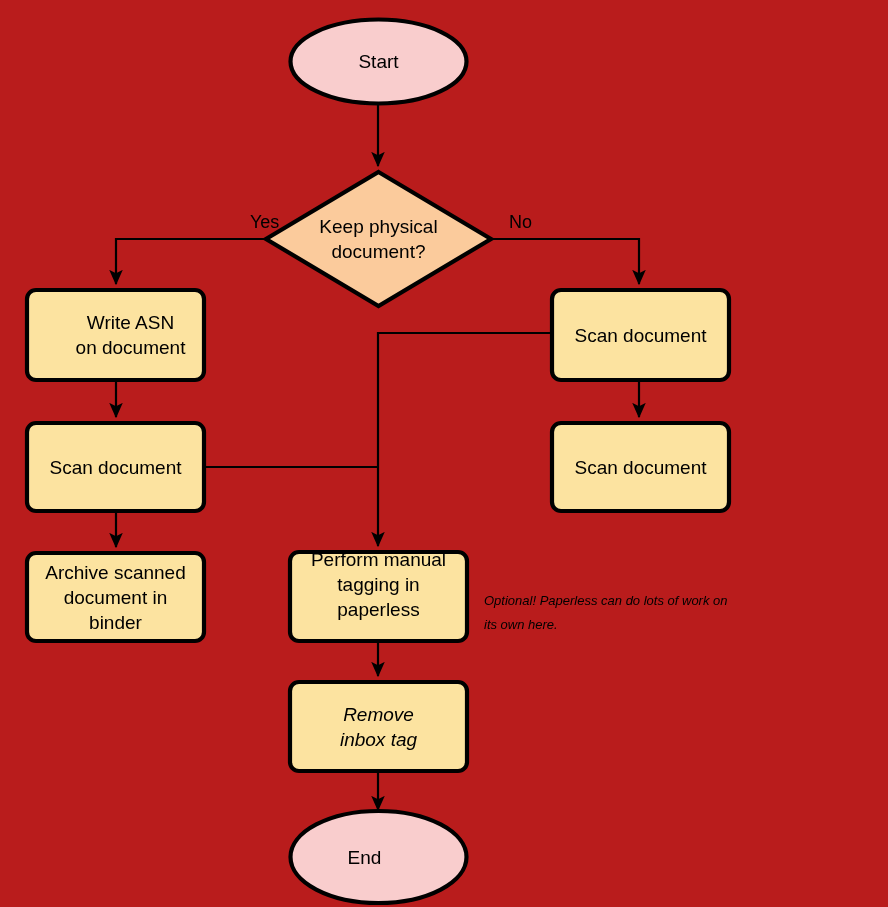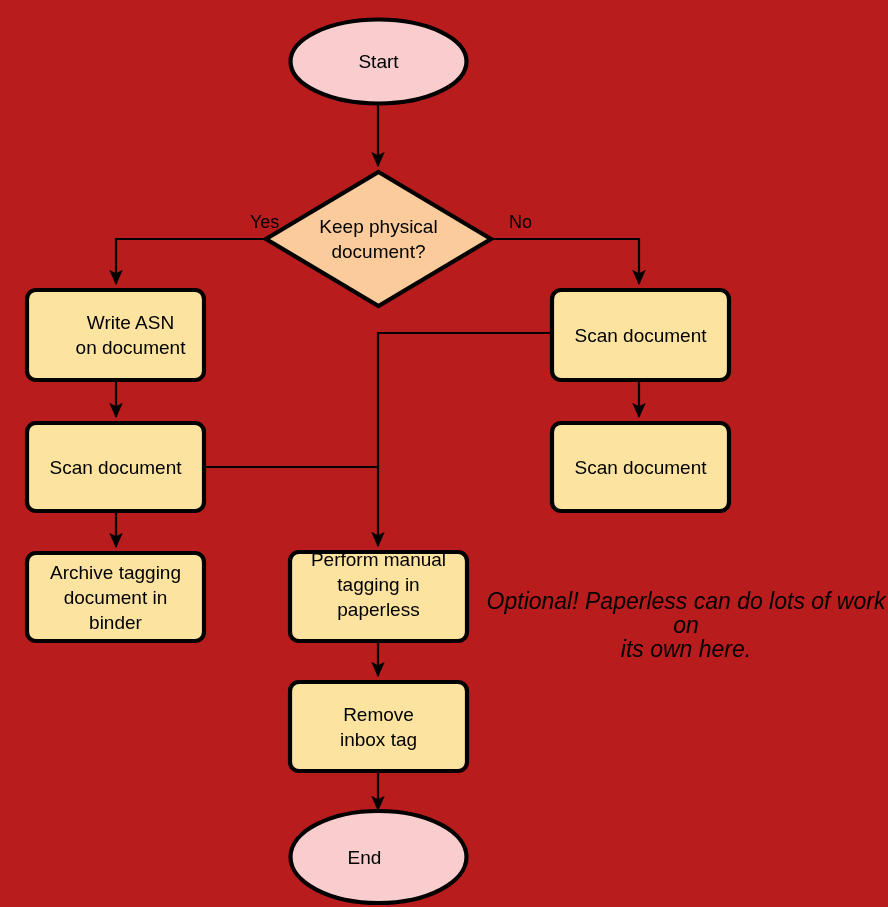--- a/index.html
+++ b/index.html
@@ -42,25 +42,25 @@
   .edge-label {
     position: absolute;
     color: #000000;
     font-size: 18px;
     line-height: 20px;
     white-space: nowrap;
   }
   .note-text {
     position: absolute;
     color: #000000;
-    font-size: 23px;
+    font-size: 13px;
     line-height: 24px;
     font-style: italic;
     white-space: pre-line;
-    text-align: center;
+    text-align: left;
   }
 </style>
 </head>
 <body>
 
 <div id="flow-root">
 
   <svg id="flow-svg" viewBox="0 0 888 907">
     <defs>
       <marker id="arrow" viewBox="0 0 10 10" refX="9.2" refY="5" markerWidth="7" markerHeight="7" orient="auto-start-reverse">
@@ -115,33 +115,33 @@
   <div class="node-label" style="left:290px; top:20px; width:177px; height:83px;">Start</div>
 
   <div class="node-label" style="left:278px; top:207px; width:201px; height:64px;">Keep physical
 document?</div>
 
   <div class="node-label" style="left:42px; top:290px; width:177px; height:90px;">Write ASN
 on document</div>
 
   <div class="node-label" style="left:27px; top:423px; width:177px; height:88px;">Scan document</div>
 
-  <div class="node-label" style="left:27px; top:553px; width:177px; height:88px;">Archive tagging
+  <div class="node-label" style="left:27px; top:553px; width:177px; height:88px;">Archive scanned
 document in
 binder</div>
 
   <div class="node-label" style="left:552px; top:290px; width:177px; height:90px;">Scan document</div>
 
   <div class="node-label" style="left:552px; top:423px; width:177px; height:88px;">Scan document</div>
 
   <div class="node-label" style="left:290px; top:540px; width:177px; height:89px;">Perform manual
 tagging in
 paperless</div>
 
-  <div class="node-label" style="left:290px; top:682px; width:177px; height:89px;">Remove
+  <div class="node-label" style="left:290px; top:682px; width:177px; height:89px;font-style:italic;">Remove
 inbox tag</div>
 
   <div class="node-label" style="left:276px; top:811px; width:177px; height:92px;">End</div>
 
   <div class="edge-label" style="left:209px; top:212px;margin-left:41px;">Yes</div>
 
   <div class="edge-label" style="left:509px; top:212px;">No</div>
 
   <div class="note-text" style="left:484px; top:589px; width:404px;">Optional! Paperless can do lots of work on
 its own here.</div>

